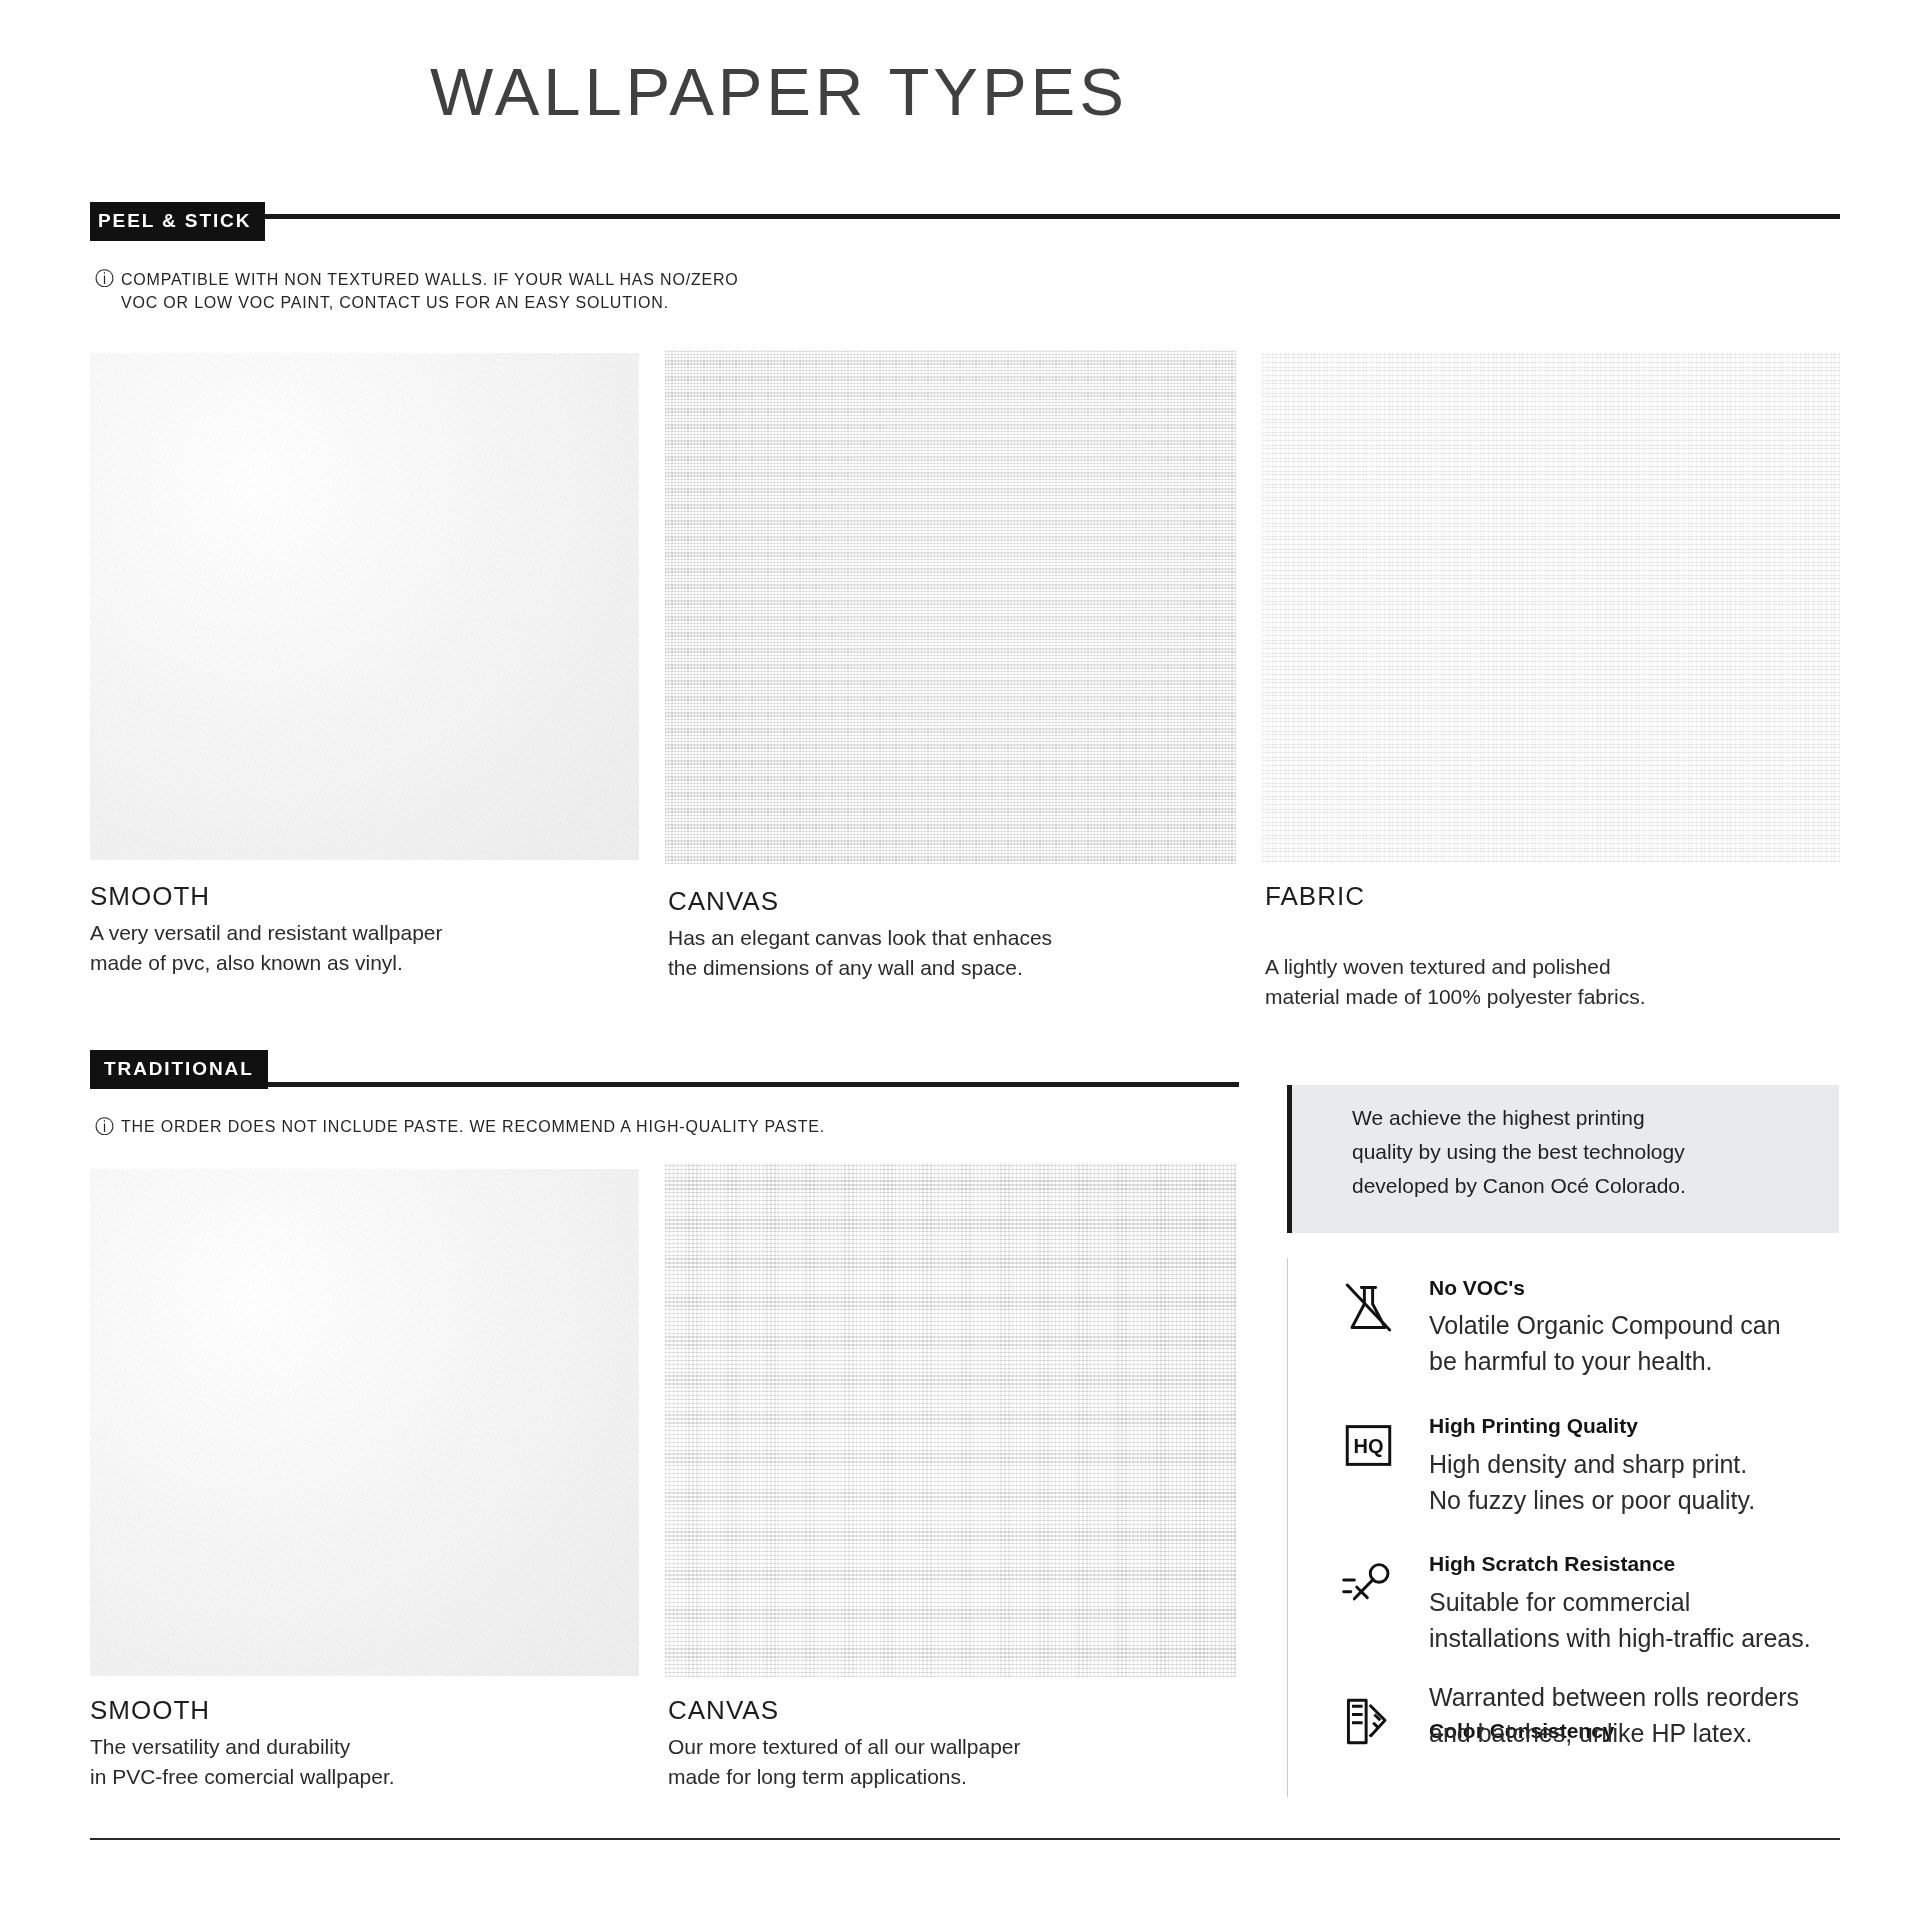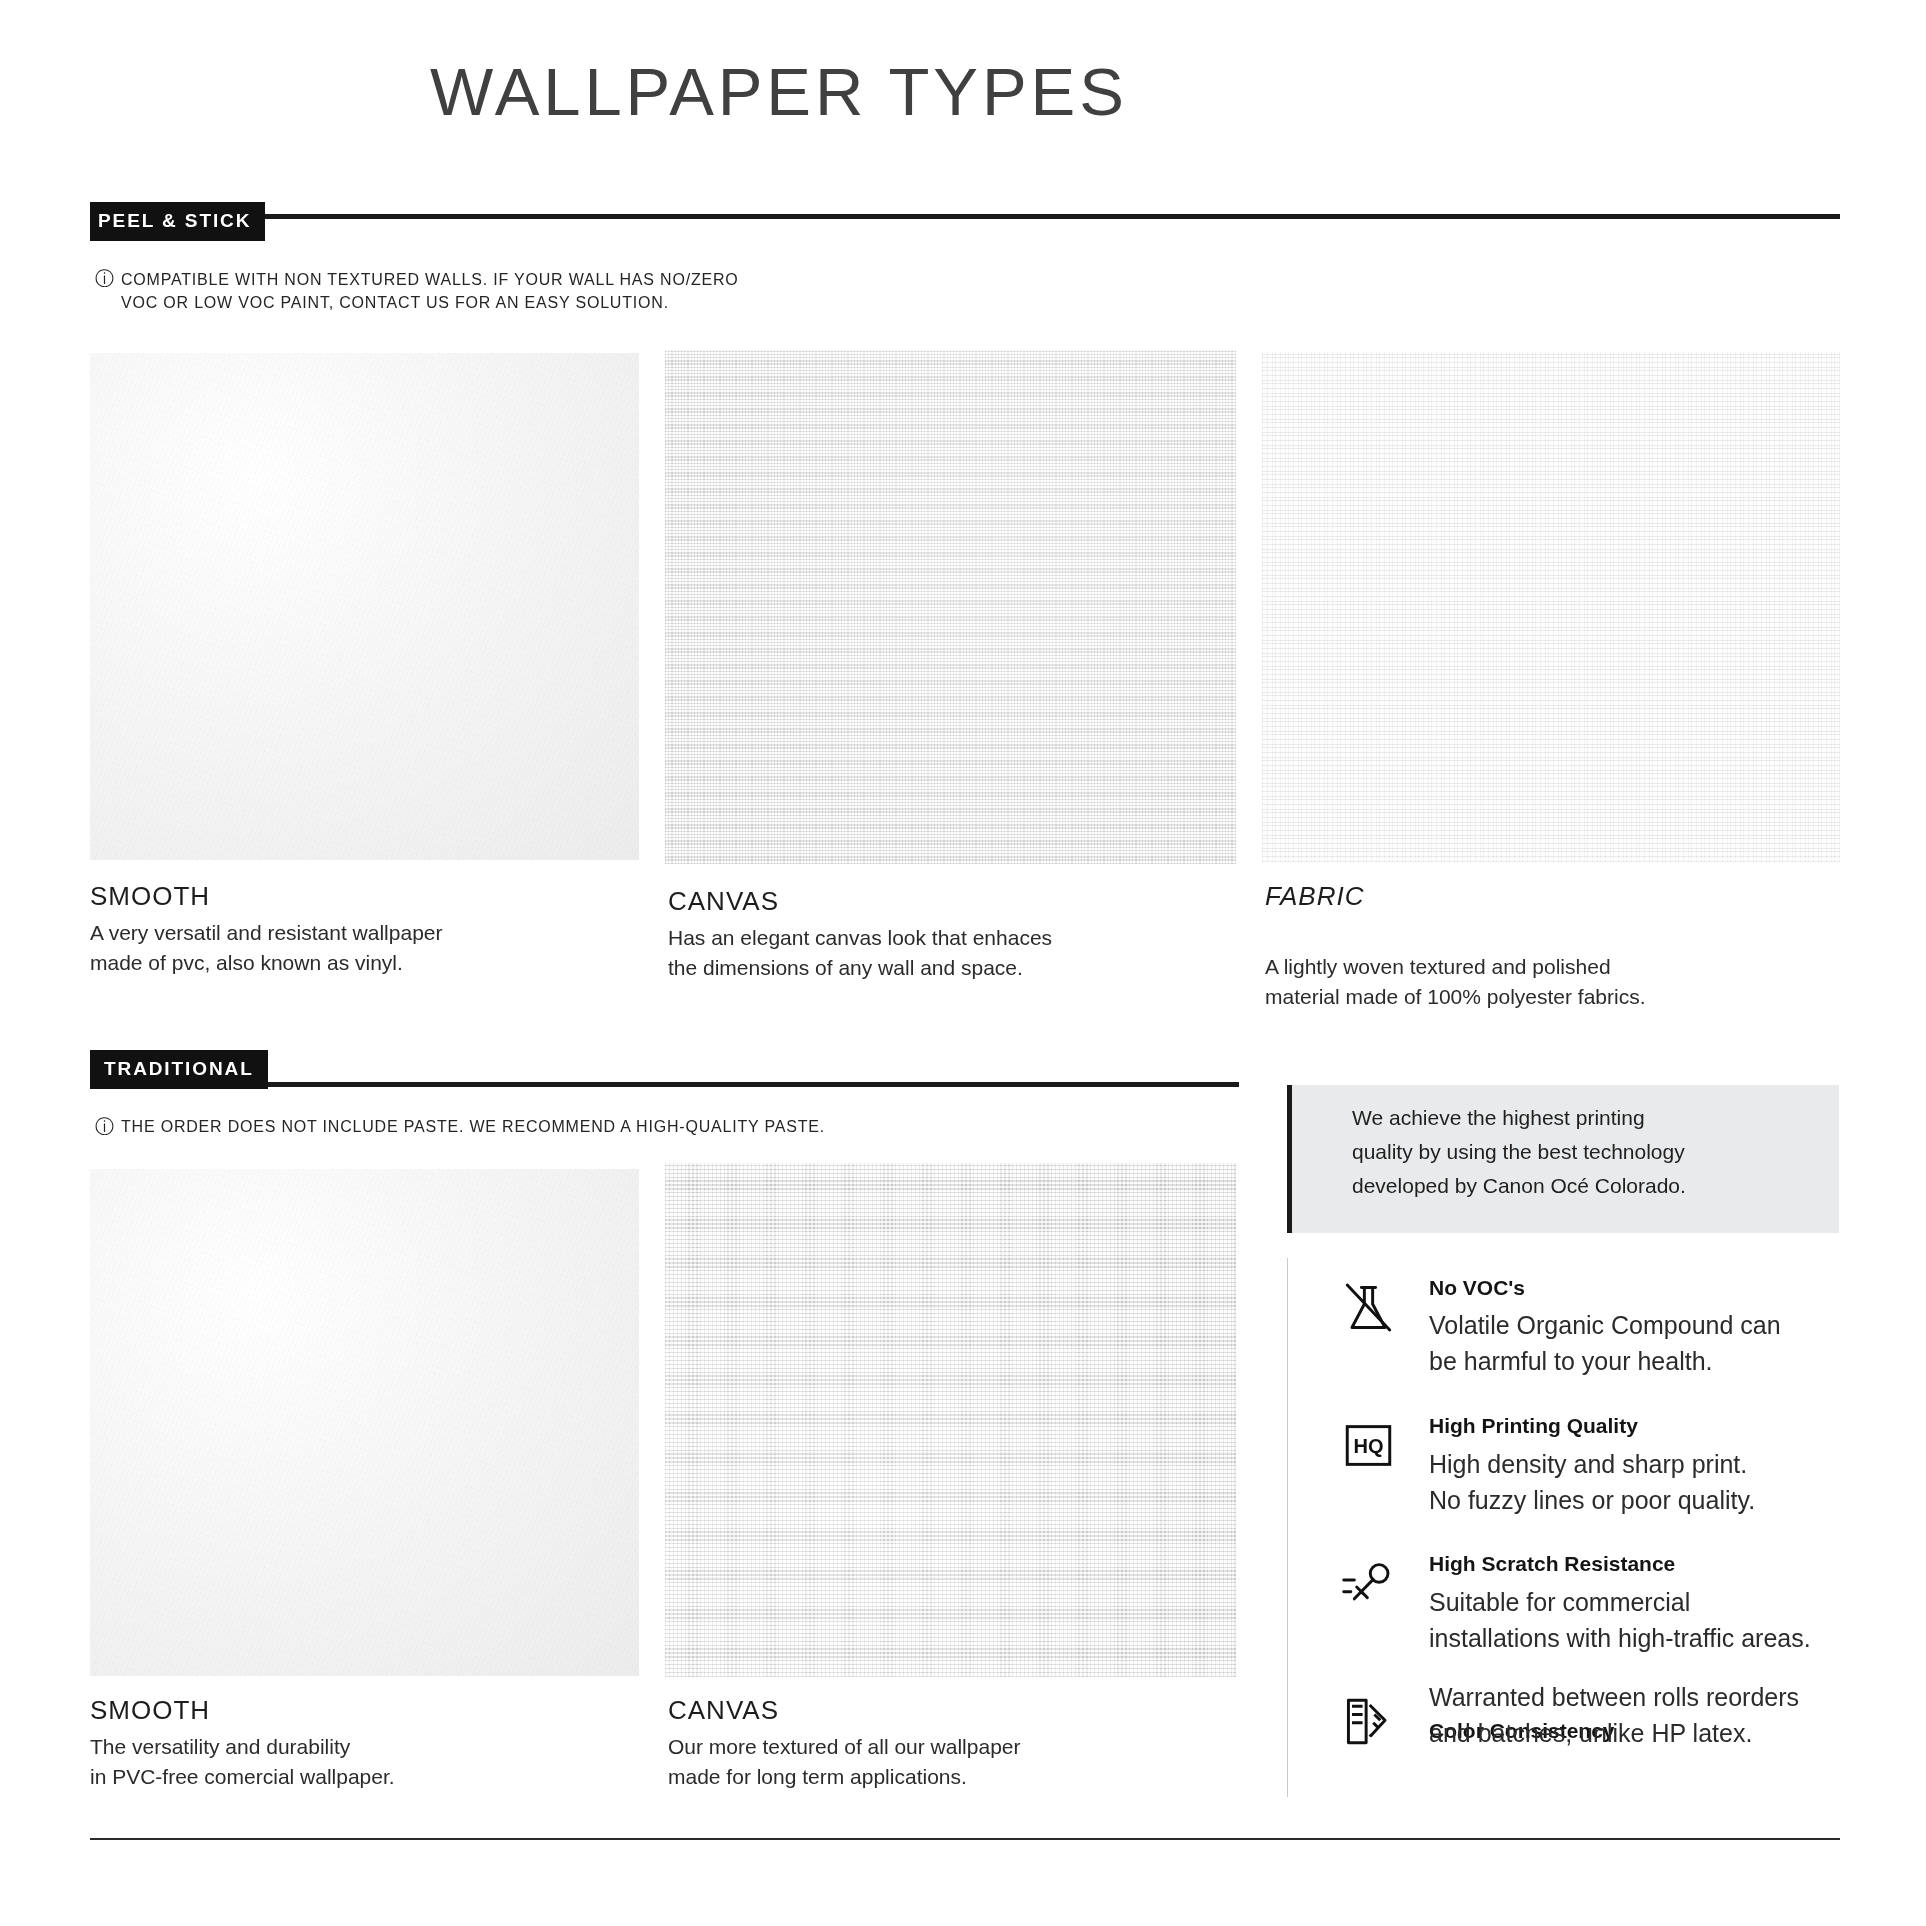--- a/index.html
+++ b/index.html
@@ -203,21 +203,21 @@
   <div class="swatch sw-fabric" style="left:1262px; top:352px; width:578px; height:510px;"></div>
 
   <div class="sw-title" style="left:90px; top:881px;">SMOOTH</div>
   <div class="sw-desc" style="left:90px; top:918px; width:552px;">A very versatil and resistant wallpaper
 made of pvc, also known as vinyl.</div>
 
   <div class="sw-title" style="left:668px; top:886px;">CANVAS</div>
   <div class="sw-desc" style="left:668px; top:923px; width:578px;">Has an elegant canvas look that enhaces
 the dimensions of any wall and space.</div>
 
-  <div class="sw-title" style="left:1265px; top:881px;font-style:italic;">FABRIC</div>
+  <div class="sw-title" style="left:1265px; top:881px;">FABRIC</div>
   <div class="sw-desc" style="left:1265px; top:952px; width:584px;">A lightly woven textured and polished
 material made of 100% polyester fabrics.</div>
 
   <div class="section-bar" style="left:90px; top:1082px; width:1149px;"></div>
   <div class="section-tag" style="left:90px; top:1050px;">TRADITIONAL</div>
 
   <div class="note-icon" style="left:95px; top:1114px;">ⓘ</div>
   <div class="note" style="left:121px; top:1115px; width:1091px;">THE ORDER DOES NOT INCLUDE PASTE. WE RECOMMEND A HIGH-QUALITY PASTE.</div>
 
   <div class="swatch sw-smooth" style="left:90px; top:1169px; width:549px; height:507px;"></div>

